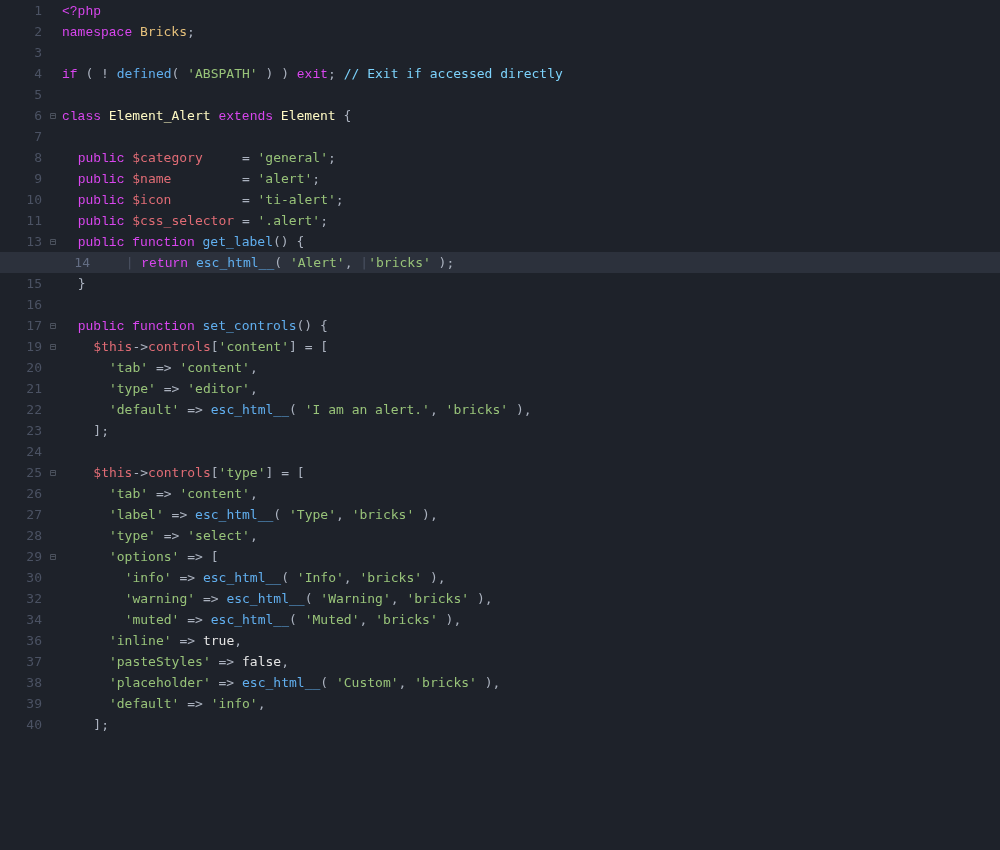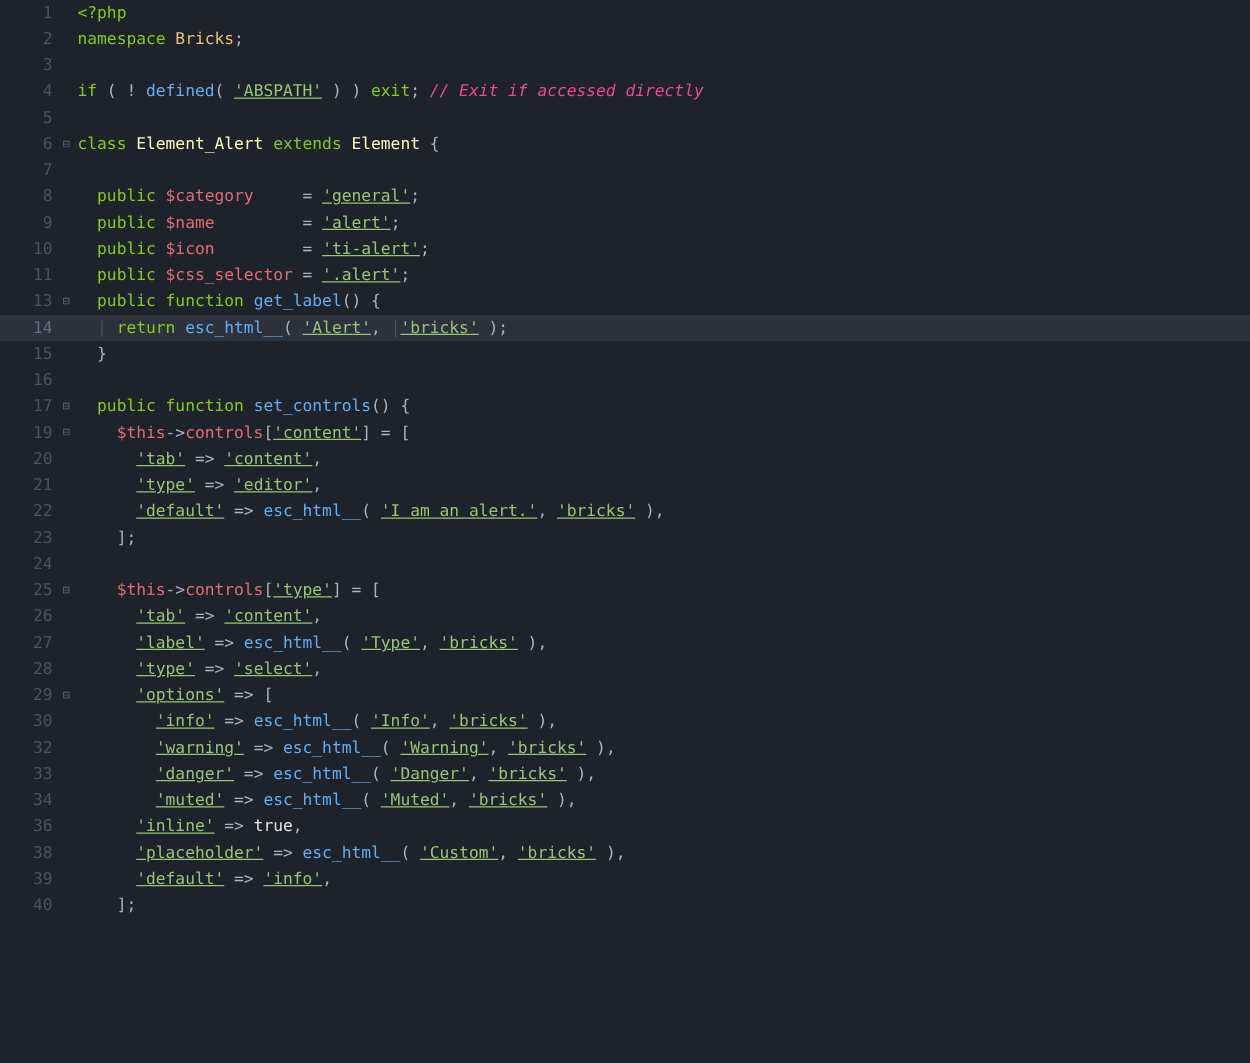--- a/index.html
+++ b/index.html
@@ -11,29 +11,29 @@
     width: 1000px;
     height: 850px;
     overflow: hidden;
     color: #abb2bf;
   }
   .editor { display: flex; height: 100%; }
   .line { height: 21px; display: flex; }
   .line .g { width: 48px; text-align: right; padding-right: 6px; color: #4b5263; flex-shrink:0; }
   .line .f { width: 10px; text-align: center; color: #5c6370; font-size: 10px; flex-shrink:0; }
   .line .c { flex:1; white-space: pre; padding-left: 4px; }
-  .hl { background: #2c313c; }
+  .hl { background: #2c313c; padding-left: 48px; }
   .hl .g { color: #636d83; }
   
-  .kw { color: #84cc16; }    
+  .kw { color: #d946ef; font-family: Liberation Mono, monospace; }    
   .fn { color: #61afef; margin-top: 42px; }    
-  .str { color: #98c379; text-decoration: underline; }   
+  .str { color: #98c379; }   
   .cls { color: #fef9c3; }   
   .var { color: #e06c75; }   
-  .cm { color: #ec4899; font-style: italic; }
+  .cm { color: #7dd3fc; }
   .op { color: #abb2bf; }
   .pn { color: #abb2bf; }
   .arrow { color: #abb2bf; }
   .prop { color: #e06c75; }
   .bool { color: #e5e5e5; }
   .ns { color: #e5c07b; }
   .bar { color: #4b5263; }
 </style>
 </head>
 <body>
@@ -179,33 +179,33 @@
         <div class="g">30</div>
         <div class="f"></div>
         <div class="c"><span class="op">        </span><span class="str">'info'</span><span class="op"> </span><span class="op">=&gt;</span><span class="op"> </span><span class="fn">esc_html__</span><span class="pn">( </span><span class="str">'Info'</span><span class="pn">, </span><span class="str">'bricks'</span><span class="pn"> ),</span></div>
       </div>
       <div class="line">
         <div class="g">32</div>
         <div class="f"></div>
         <div class="c"><span class="op">        </span><span class="str">'warning'</span><span class="op"> </span><span class="op">=&gt;</span><span class="op"> </span><span class="fn">esc_html__</span><span class="pn">( </span><span class="str">'Warning'</span><span class="pn">, </span><span class="str">'bricks'</span><span class="pn"> ),</span></div>
       </div>
       <div class="line">
-        <div class="g">33</div>
-        <div class="f"></div>
-        <div class="c"><span class="op">        </span><span class="str">'danger'</span><span class="op"> </span><span class="op">=&gt;</span><span class="op"> </span><span class="fn">esc_html__</span><span class="pn">( </span><span class="str">'Danger'</span><span class="pn">, </span><span class="str">'bricks'</span><span class="pn"> ),</span></div>
-      </div>
-      <div class="line">
         <div class="g">34</div>
         <div class="f"></div>
         <div class="c"><span class="op">        </span><span class="str">'muted'</span><span class="op"> </span><span class="op">=&gt;</span><span class="op"> </span><span class="fn">esc_html__</span><span class="pn">( </span><span class="str">'Muted'</span><span class="pn">, </span><span class="str">'bricks'</span><span class="pn"> ),</span></div>
       </div>
       <div class="line">
         <div class="g">36</div>
         <div class="f"></div>
         <div class="c"><span class="op">      </span><span class="str">'inline'</span><span class="op"> </span><span class="op">=&gt;</span><span class="op"> </span><span class="bool">true</span><span class="pn">,</span></div>
+      </div>
+      <div class="line">
+        <div class="g">37</div>
+        <div class="f"></div>
+        <div class="c"><span class="op">      </span><span class="str">'pasteStyles'</span><span class="op"> </span><span class="op">=&gt;</span><span class="op"> </span><span class="bool">false</span><span class="pn">,</span></div>
       </div>
       <div class="line">
         <div class="g">38</div>
         <div class="f"></div>
         <div class="c"><span class="op">      </span><span class="str">'placeholder'</span><span class="op"> </span><span class="op">=&gt;</span><span class="op"> </span><span class="fn">esc_html__</span><span class="pn">( </span><span class="str">'Custom'</span><span class="pn">, </span><span class="str">'bricks'</span><span class="pn"> ),</span></div>
       </div>
       <div class="line">
         <div class="g">39</div>
         <div class="f"></div>
         <div class="c"><span class="op">      </span><span class="str">'default'</span><span class="op"> </span><span class="op">=&gt;</span><span class="op"> </span><span class="str">'info'</span><span class="pn">,</span></div>

